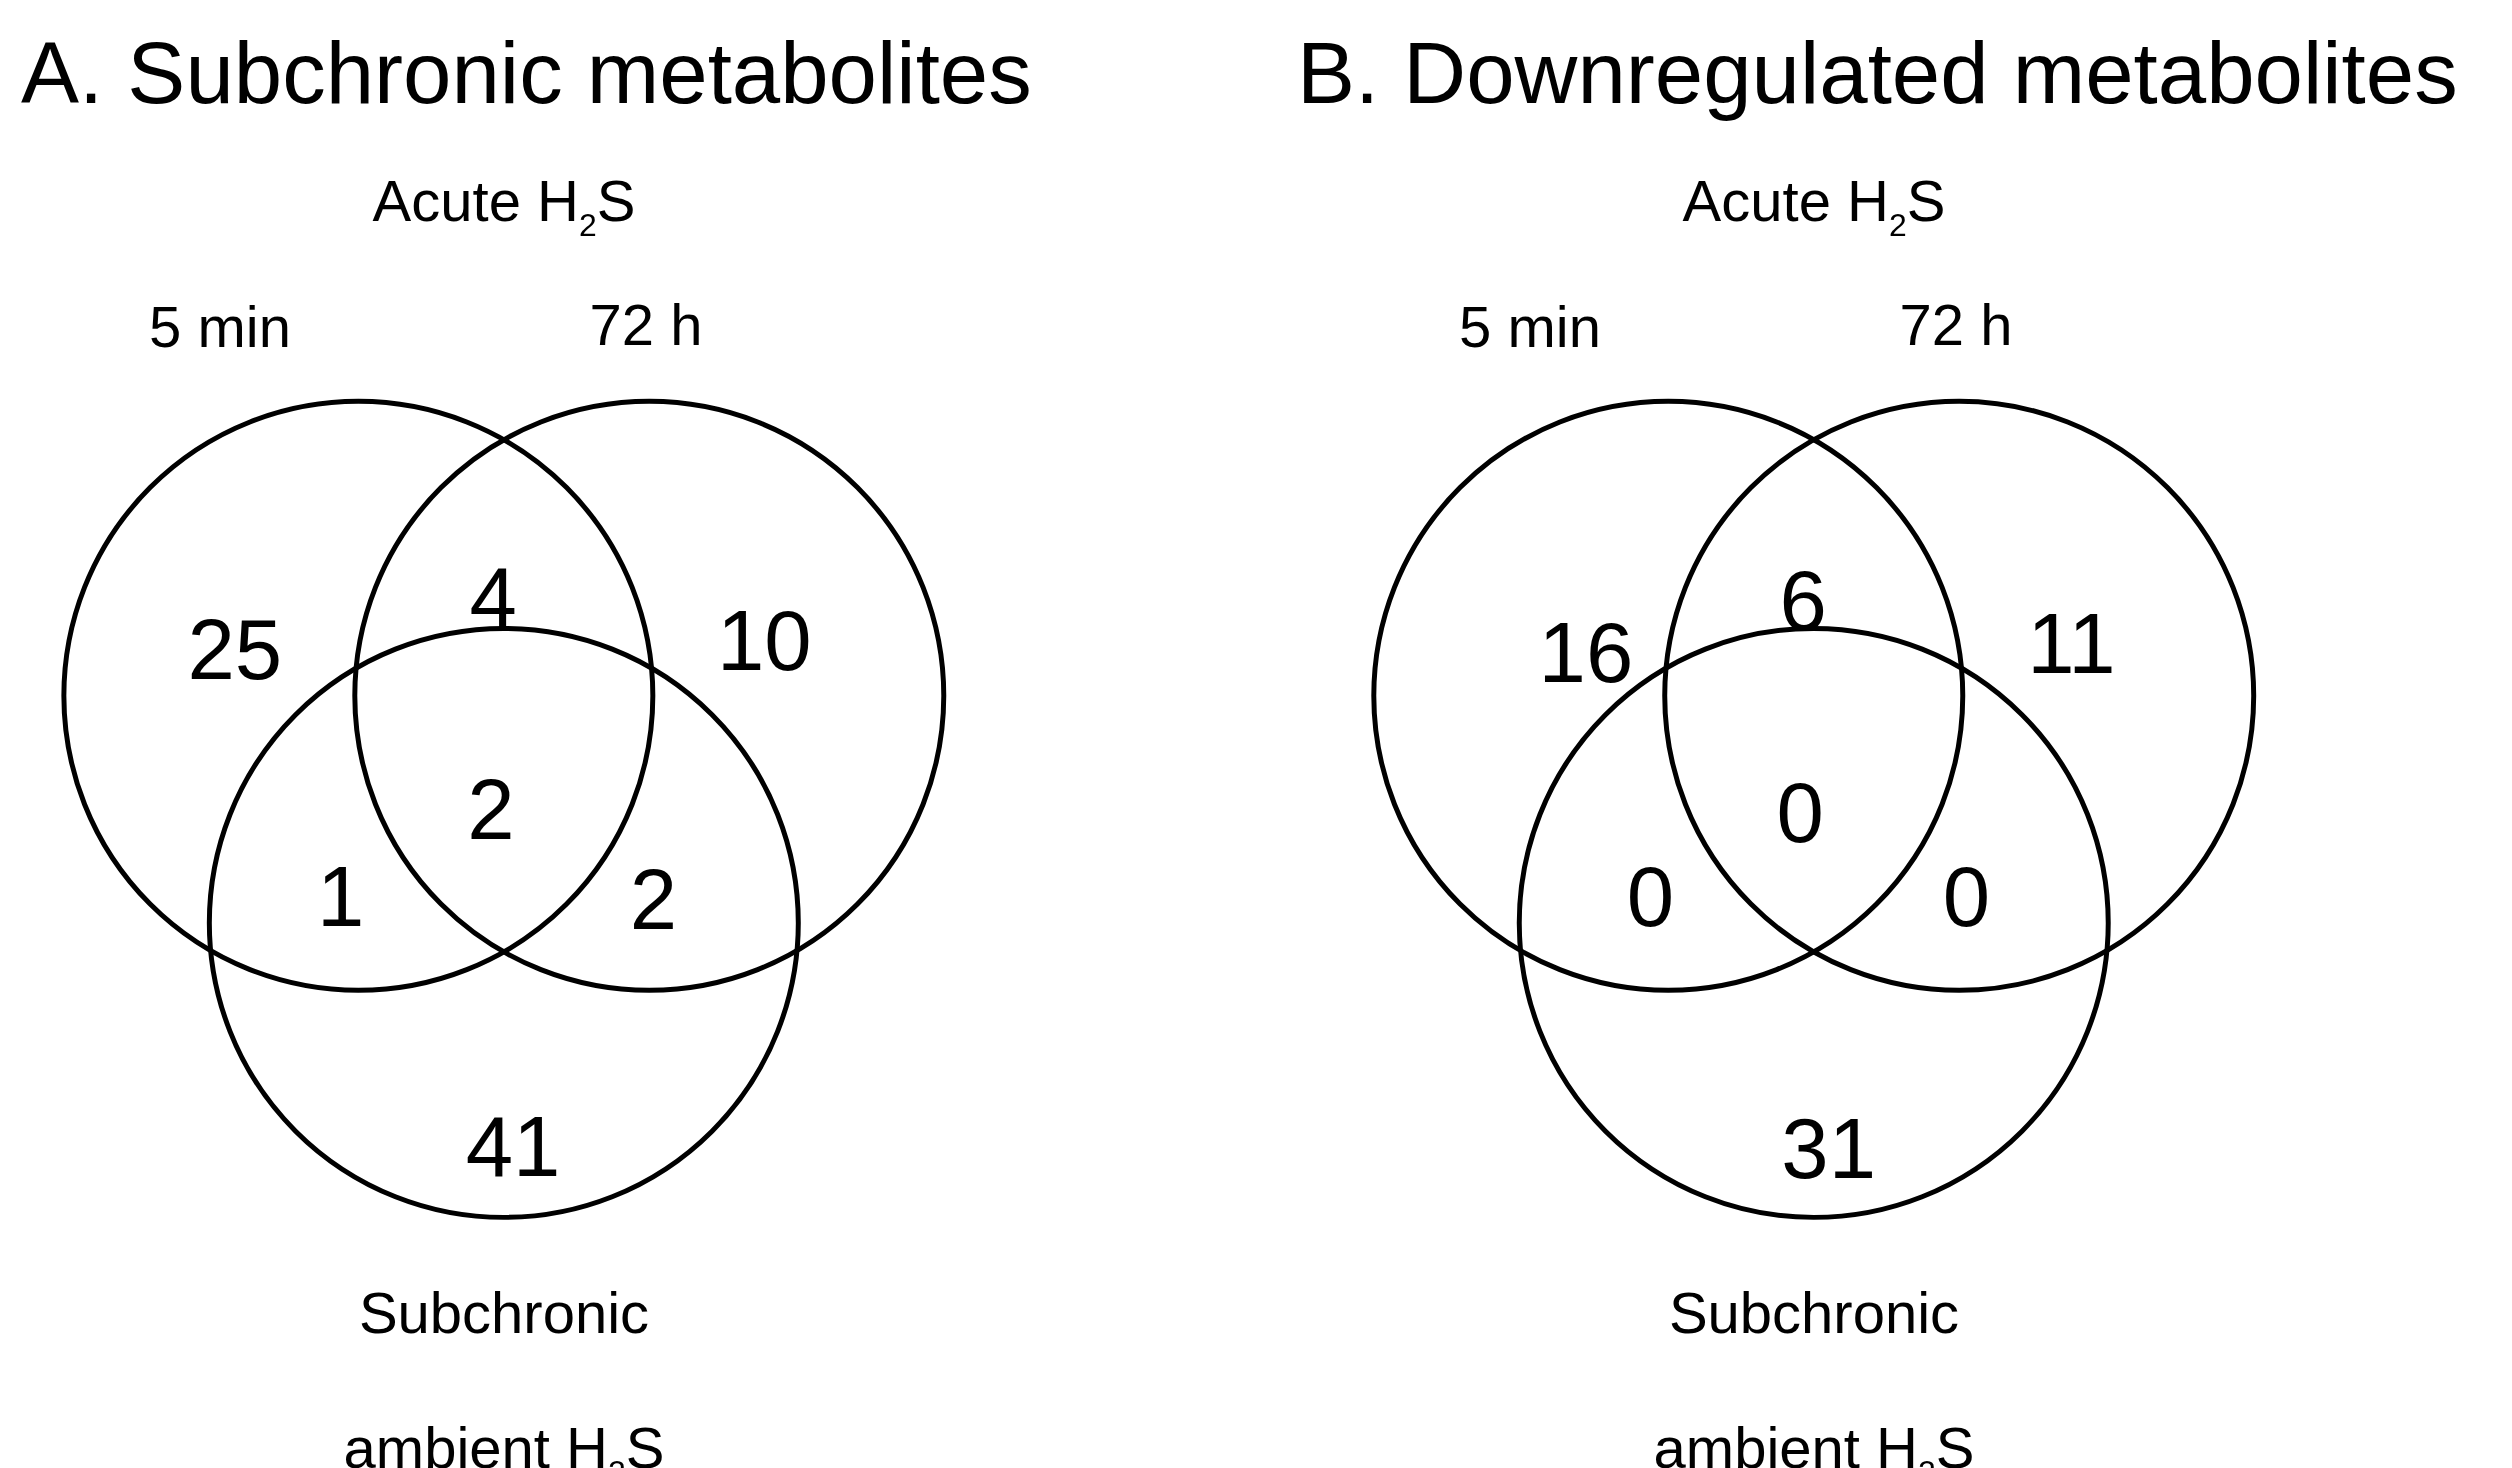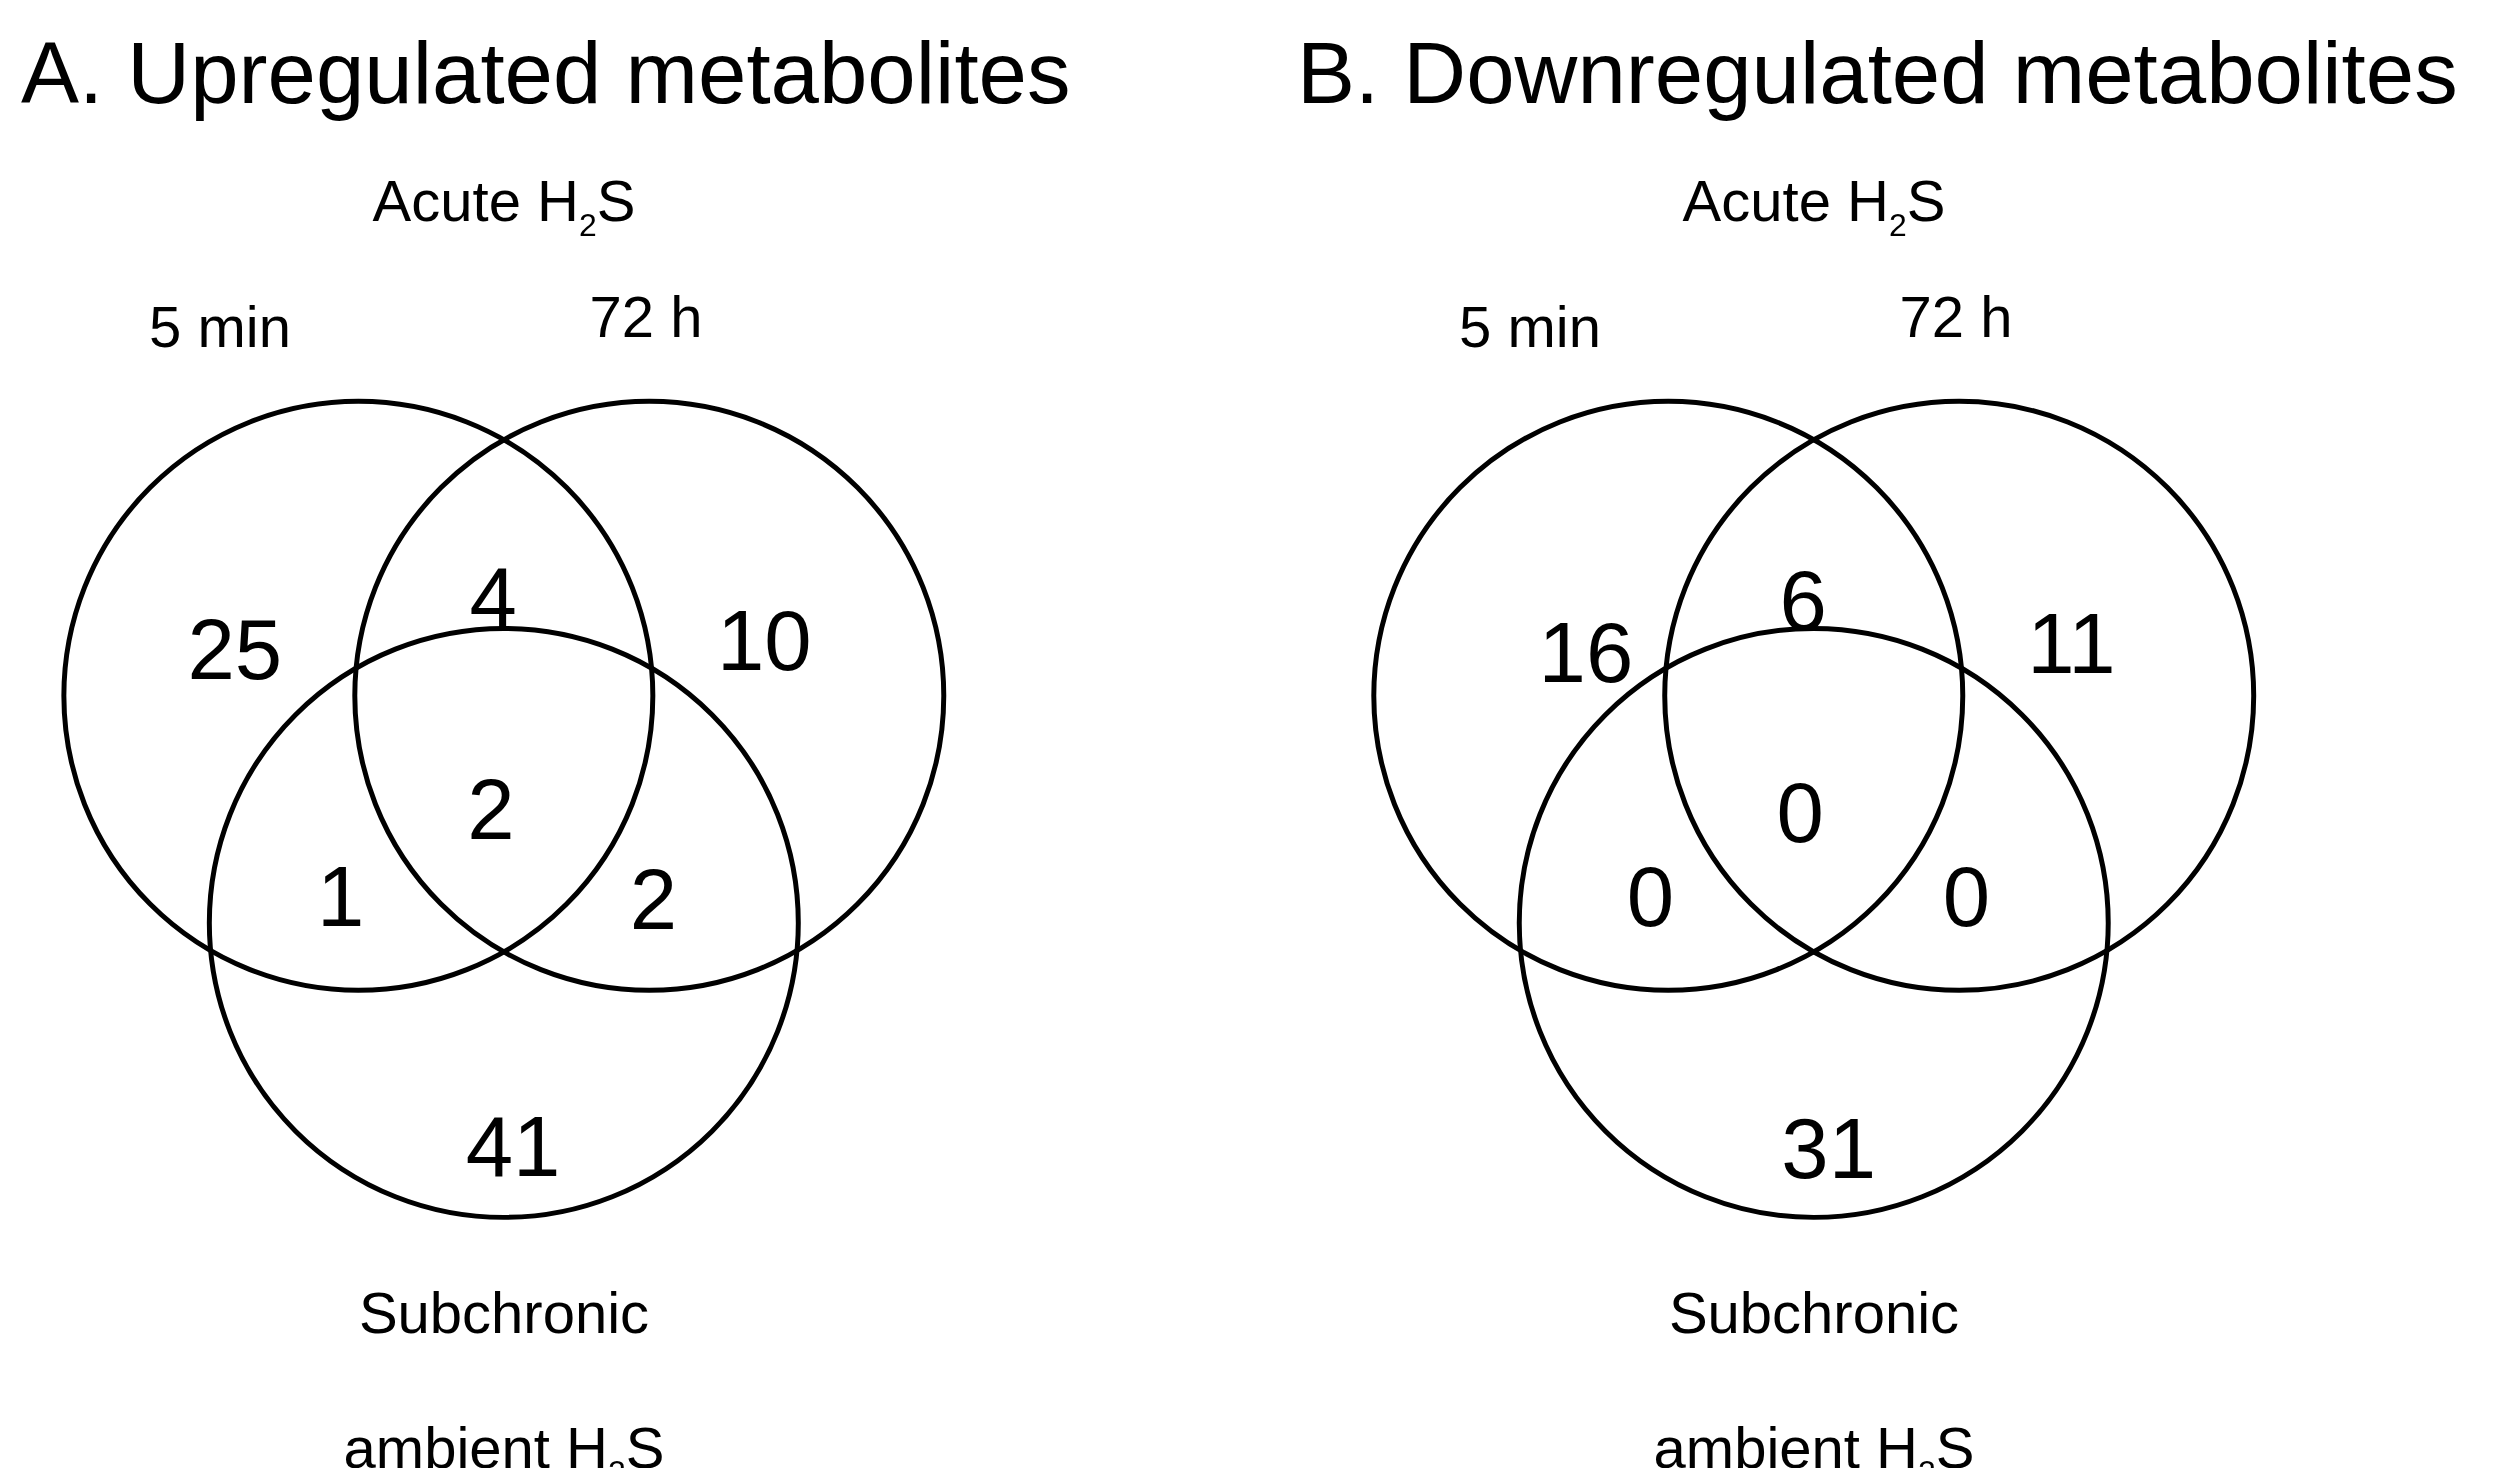--- a/index.html
+++ b/index.html
@@ -41,21 +41,21 @@
   .vlabel {
     position: absolute;
     font-size: 58px;
     line-height: 1;
     white-space: nowrap;
     transform: translateX(-50%);
     text-align: center;
   }
   .lbl-acute  { top: 172px; }
   .lbl-left   { top: 298px; }
-  .lbl-right  { top: 288px; }
+  .lbl-right  { top: 296px; }
   .lbl-bot1   { top: 1284px; }
   .lbl-bot2   { top: 1419px; }
 
   .panel-a .lbl-acute { left: 504px; }
   .panel-a .lbl-left  { left: 220px; }
   .panel-a .lbl-right { left: 646px; }
   .panel-a .lbl-bot1  { left: 504px; }
   .panel-a .lbl-bot2  { left: 504px; }
 
   .panel-b .lbl-acute { left: 558px; }
@@ -89,21 +89,21 @@
     fill: #000000;
     text-anchor: middle;
   }
 </style>
 </head>
 <body>
 
 <div class="figure">
 
   <section class="panel panel-a">
-    <h2 class="panel-title">A. Upregulated metabolites</h2>
+    <h2 class="panel-title">A. Subchronic metabolites</h2>
 
     <div class="vlabel lbl-acute"><span>Acute H</span><span class="sub">2</span><span>S</span></div>
 
     <div class="vlabel lbl-left">5 min</div>
     <div class="vlabel lbl-right">72 h</div>
 
     <svg class="venn" viewBox="0 0 1770 2069" xmlns="http://www.w3.org/2000/svg">
       <circle cx="505" cy="980" r="415"></circle>
       <circle cx="915" cy="980" r="415"></circle>
       <circle cx="710" cy="1300" r="415"></circle>

